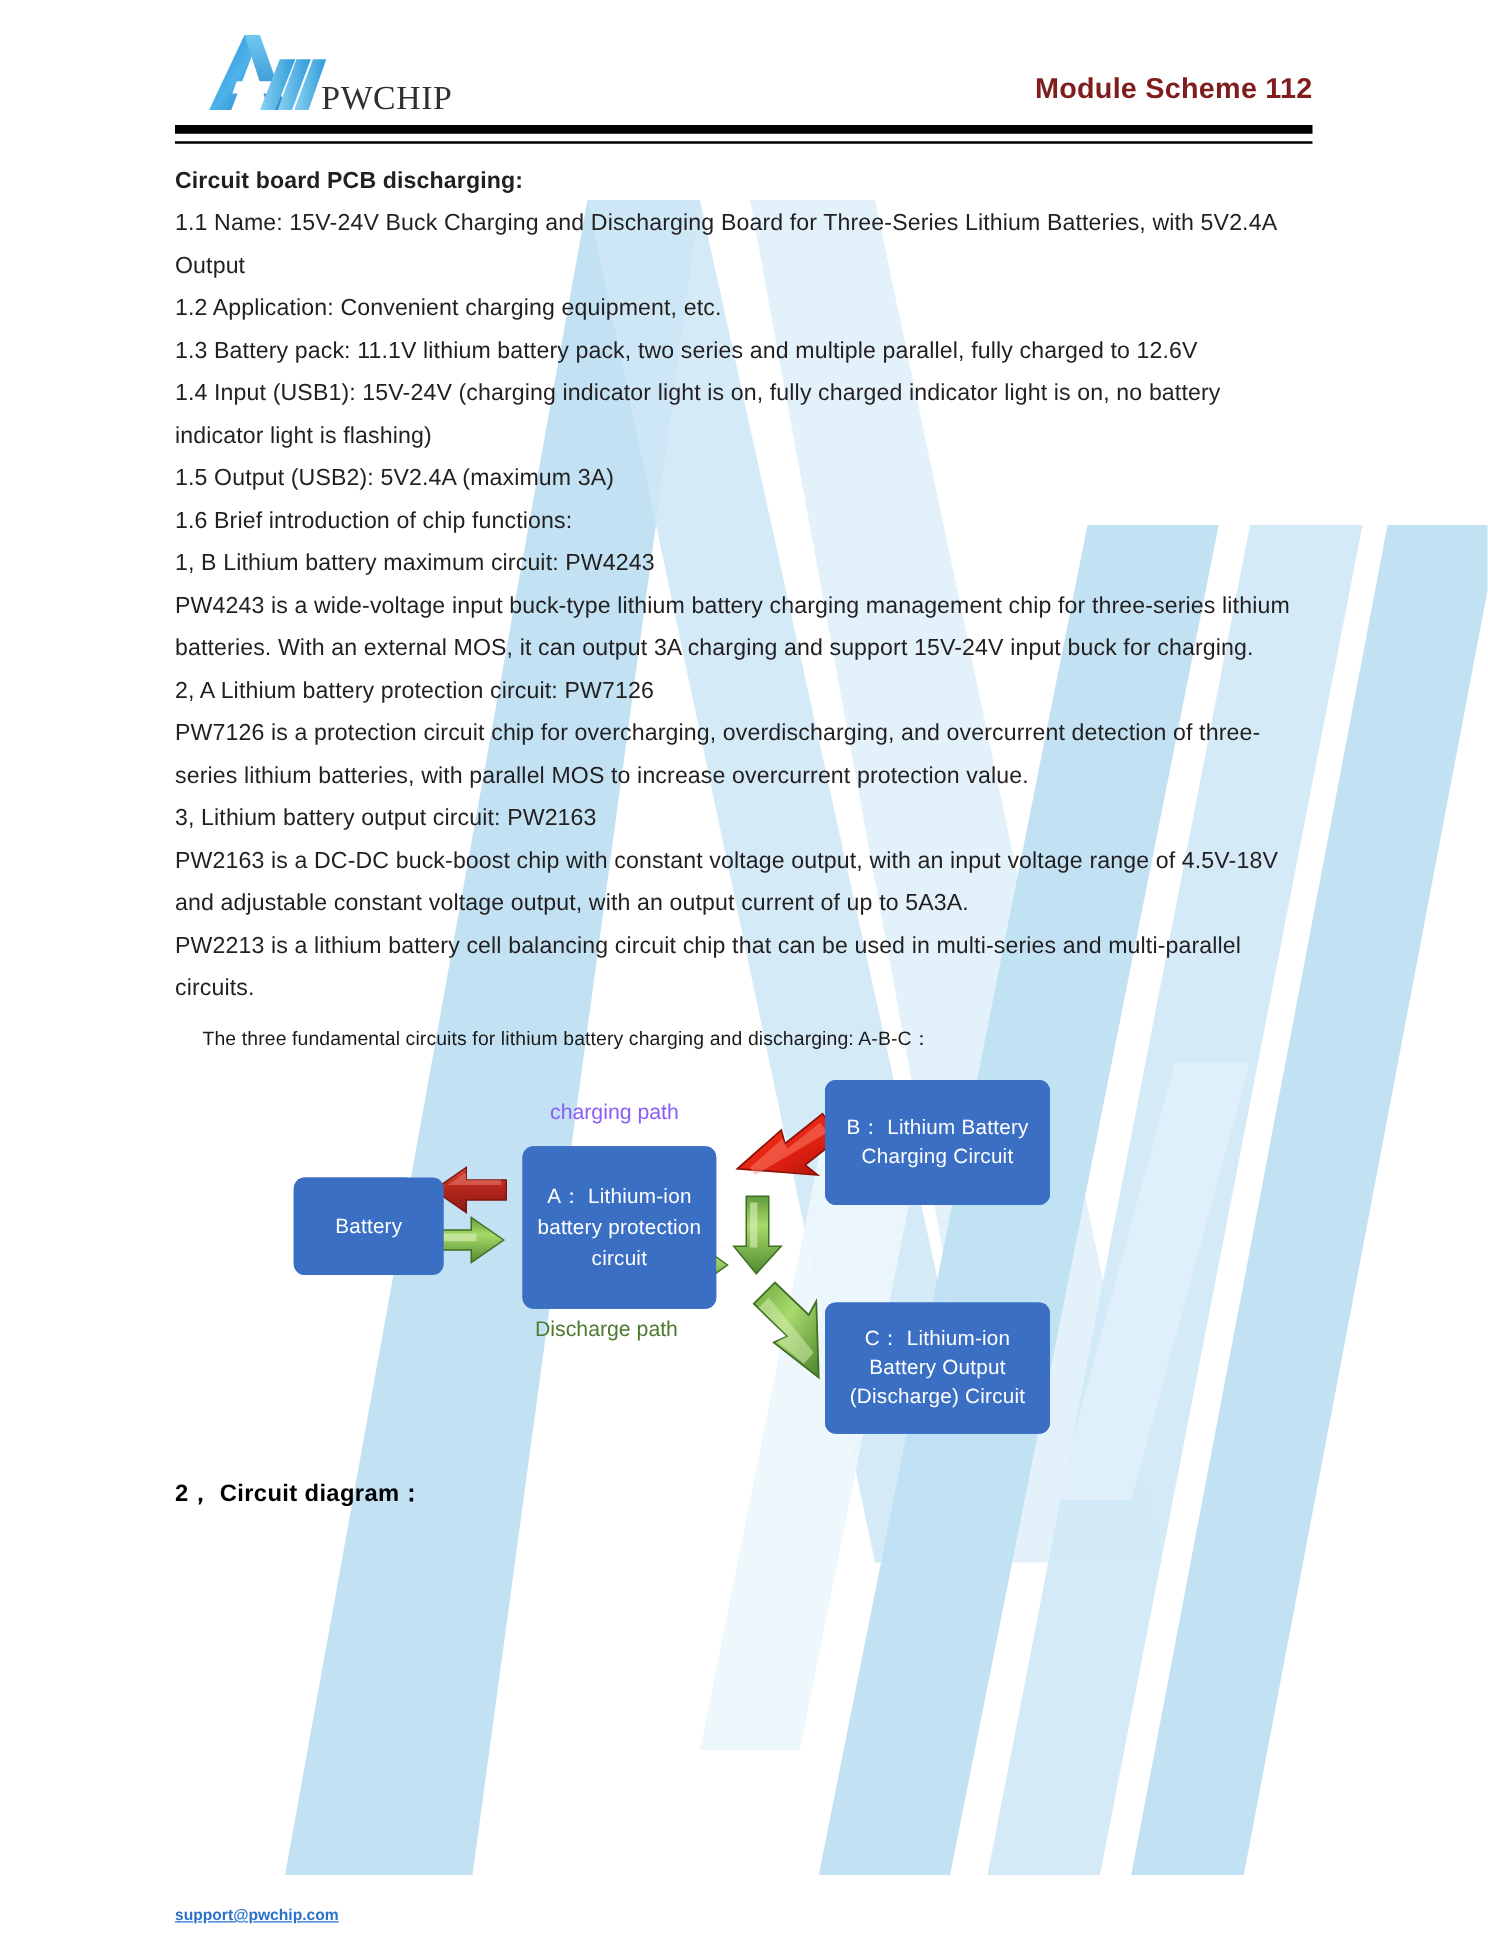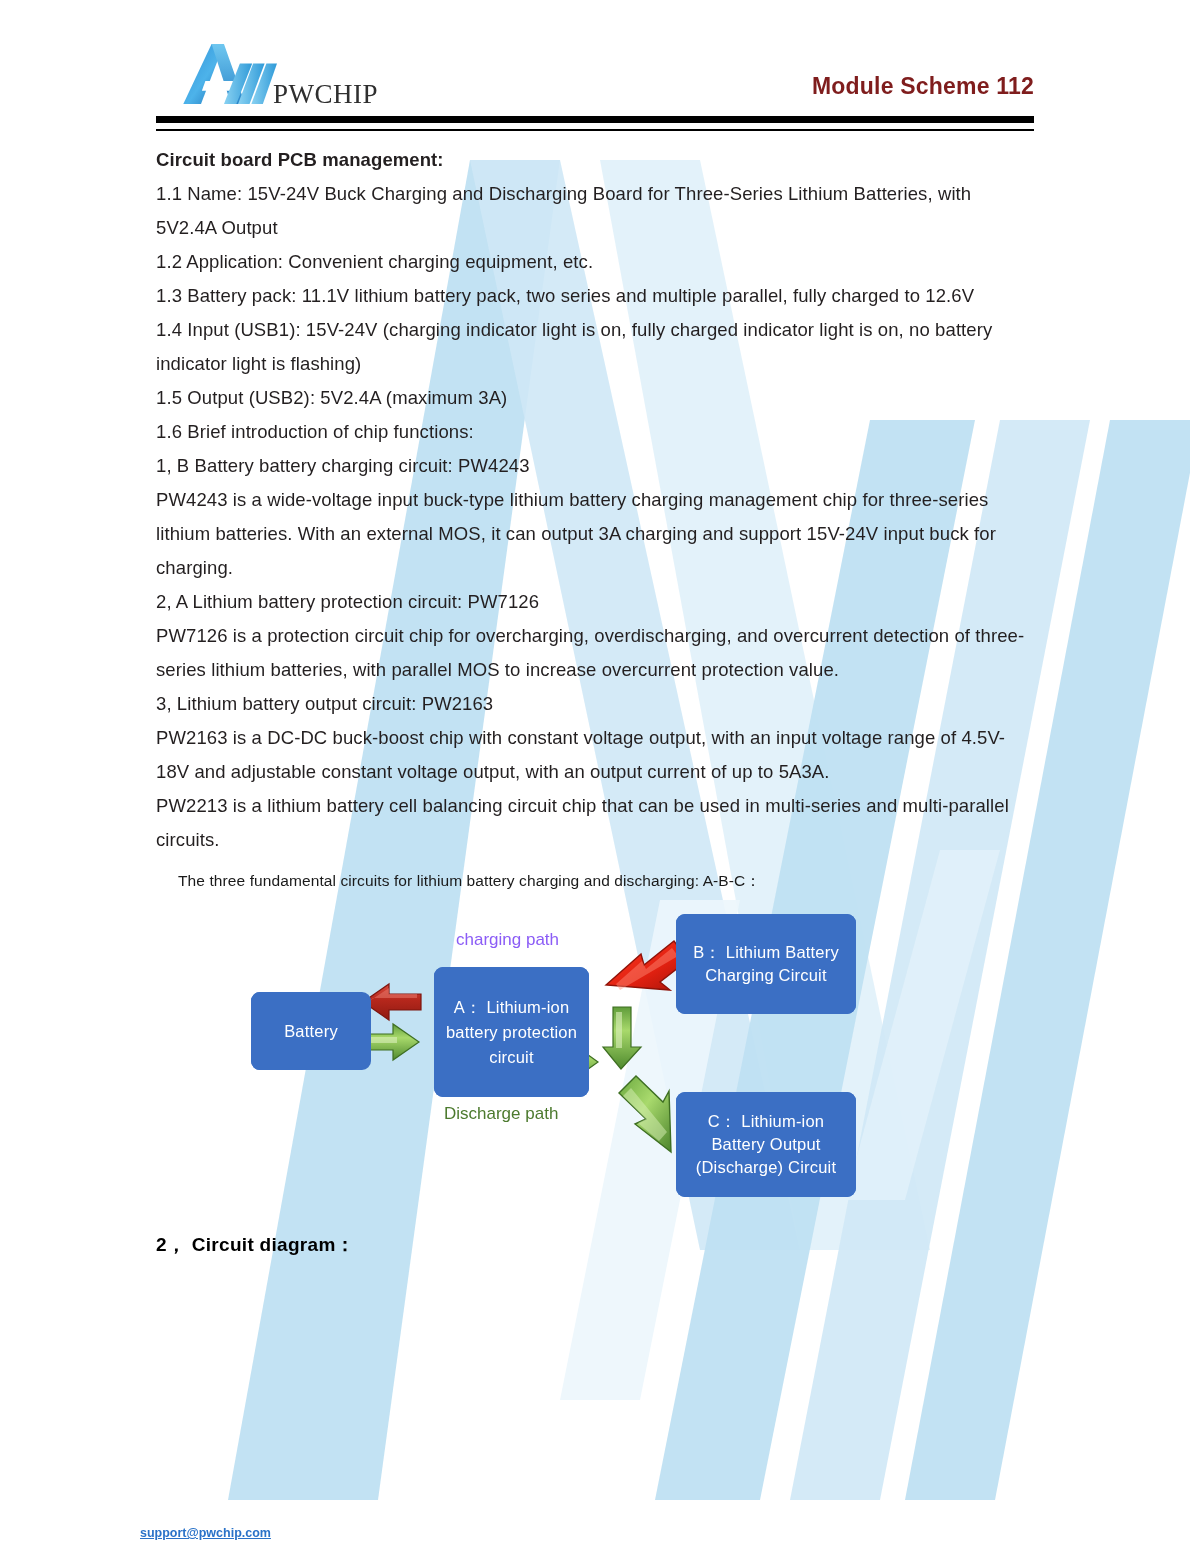--- a/index.html
+++ b/index.html
@@ -22,21 +22,21 @@
     width: 1190px; height: 1562px;
     pointer-events: none;
     z-index: 0;
   }
 
   
   .page {
     position: relative;
     z-index: 2;
     width: 1190px;
-    padding: 16px;
+    padding: 0;
   }
 
   
   .header {
     position: relative;
     height: 96px;
     margin: 0 140px 0 140px;
     display: flex;
     align-items: flex-end;
     justify-content: space-between;
@@ -211,28 +211,28 @@
         <polygon points="96,72 83,72 100,26 112,26" fill="url(#lgC)"></polygon>
       </svg>
       <span class="logo-text">PWCHIP</span>
     </div>
     <div class="header-title">Module Scheme 112</div>
   </div>
   <div class="rule-thick"></div>
   <div class="rule-thin"></div>
 
   <div class="content">
-    <p class="para bold">Circuit board PCB management:</p>
+    <p class="para bold">Circuit board PCB discharging:</p>
     <p class="para">1.1  Name: 15V-24V Buck Charging and Discharging Board for Three-Series Lithium Batteries, with 5V2.4A Output</p>
     <p class="para">1.2 Application: Convenient charging equipment, etc.</p>
     <p class="para">1.3 Battery pack: 11.1V lithium battery pack, two series and multiple parallel, fully charged to 12.6V</p>
     <p class="para">1.4 Input (USB1): 15V-24V (charging indicator light is on, fully charged indicator light is on, no battery indicator light is flashing)</p>
     <p class="para">1.5 Output (USB2): 5V2.4A (maximum 3A)</p>
     <p class="para">1.6 Brief introduction of chip functions:</p>
-    <p class="para">1,  B Battery battery charging circuit: PW4243</p>
+    <p class="para">1,  B Lithium battery maximum circuit: PW4243</p>
     <p class="para">PW4243 is a wide-voltage input buck-type lithium battery charging management chip for three-series lithium batteries. With an external MOS, it can output 3A charging and support 15V-24V input buck for charging.</p>
     <p class="para">2,  A Lithium battery protection circuit: PW7126</p>
     <p class="para">PW7126 is a protection circuit chip for overcharging, overdischarging, and overcurrent detection of three-series lithium batteries, with parallel MOS to increase overcurrent protection value.</p>
     <p class="para">3,  Lithium battery output circuit: PW2163</p>
     <p class="para">PW2163 is a DC-DC buck-boost chip with constant voltage output, with an input voltage range of 4.5V-18V and adjustable constant voltage output, with an output current of up to 5A3A.</p>
     <p class="para">PW2213 is a lithium battery cell balancing circuit chip that can be used in multi-series and multi-parallel circuits.</p>
 
     <div class="diagram-caption">The three fundamental circuits for lithium battery charging and discharging: A-B-C：</div>
   </div>
 

